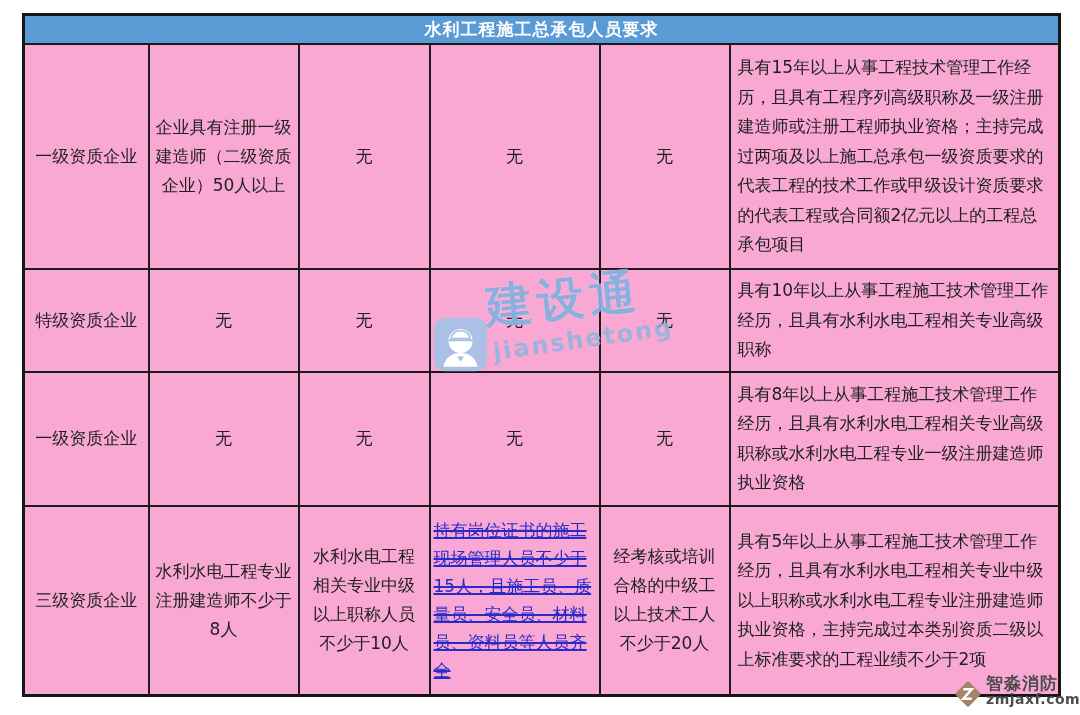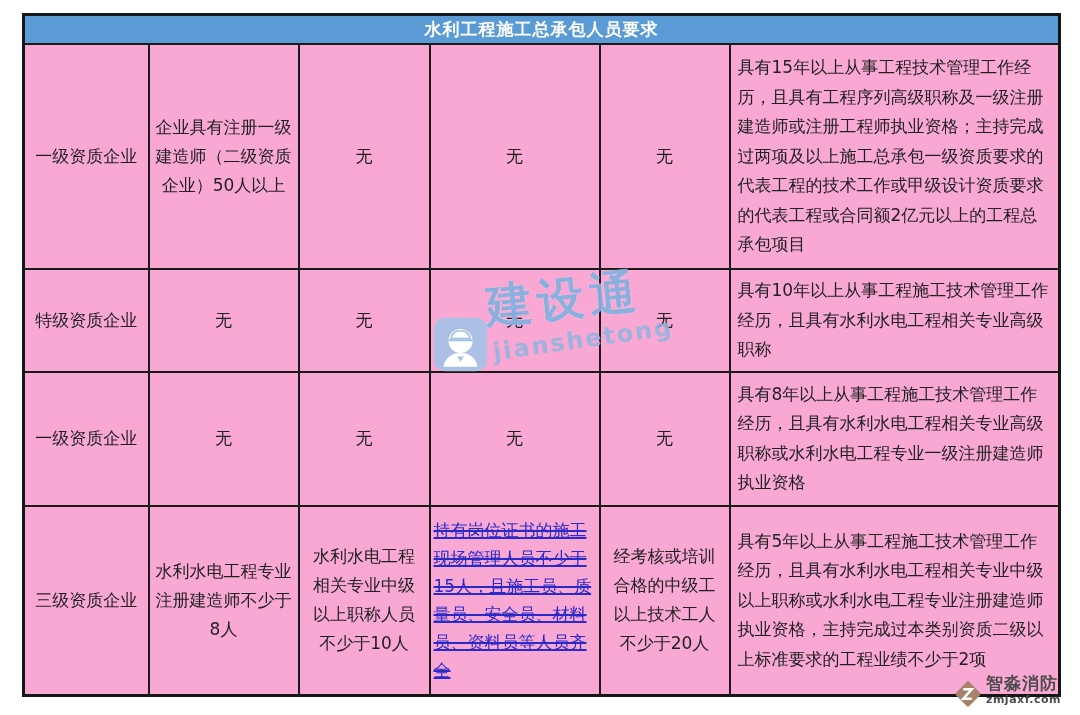--- a/index.html
+++ b/index.html
@@ -134,21 +134,21 @@
   .wm-zm .zm-icon { width: 32px; height: 34px; margin-top: 3px; }
   .wm-zm .zm-text { margin-left: 2px; }
   .wm-zm .zm-brand {
     font-size: 17px;
     font-weight: bold;
     color: #4c4c4c;
     line-height: 19px;
     letter-spacing: 1px;
   }
   .wm-zm .zm-domain {
-    font-size: 11px;
+    font-size: 14px;
     font-weight: bold;
     color: #4c4c4c;
     line-height: 13px;
     letter-spacing: 0.5px;
   }
 </style>
 </head>
 <body>
 
 <div class="page">

